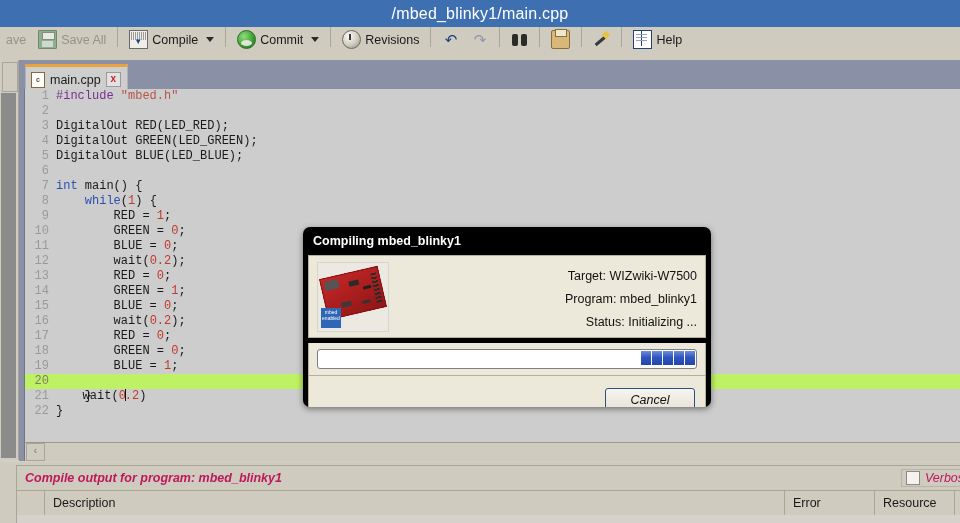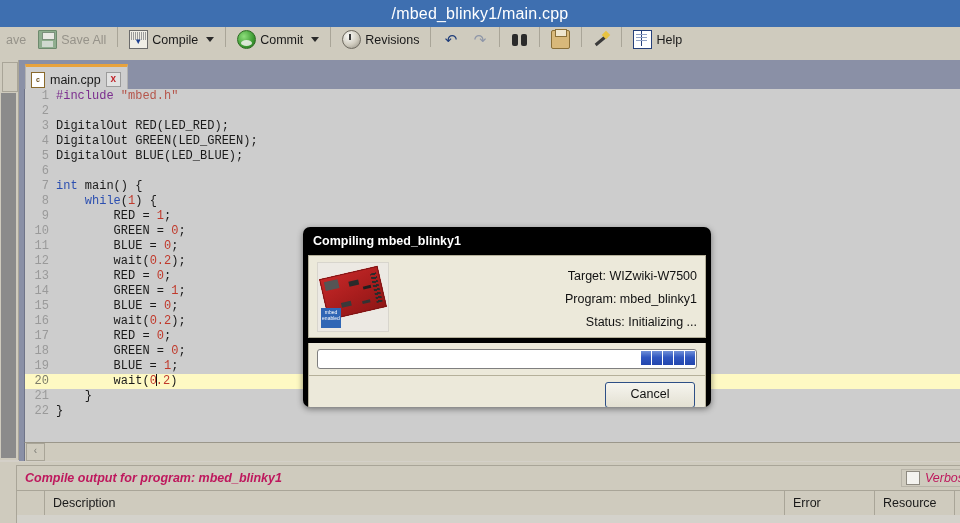--- a/index.html
+++ b/index.html
@@ -122,21 +122,21 @@
   .code-area {
     position: absolute; left: 5px; top: 28px; right: 0; bottom: 18px;
     background: #cdcdcd;
     border-left: 1px solid #6f7488;
     overflow: hidden;
   }
   .code-line {
     display: flex; height: 15px; line-height: 15px;
     font-family: "Liberation Mono", monospace; font-size: 12px;
   }
-  .code-line.active { background: #fef9c3; }
+  .code-line.active { background: #bef264; flex-direction: column; }
   .ln {
     width: 24px; text-align: right; padding-right: 7px;
     color: #9a9a9a; flex: 0 0 auto; user-select: none;
   }
   .code-line.active .ln { color: #7d7d6a; }
   .src { white-space: pre; color: #1a1a1a; }
   .k-pre { color: #7b2d8e; }      
   .k-str { color: #b5554b; }      
   .k-key { color: #2c4fb0; }      
   .k-num { color: #c0392b; }      
@@ -251,22 +251,22 @@
     position: absolute; right: 1px; top: 1px; height: 14px;
     display: flex; gap: 1px;
   }
   .progress .blk {
     width: 10px; height: 14px;
     background: linear-gradient(180deg,#6f8fd8 0%, #2f56c0 45%, #2346ad 100%);
   }
   .modal-footer {
     margin: 0 5px 5px 5px; height: 39px; background: #ece9da;
     border: 1px solid #b5b09a; border-top: none;
-    display: flex; align-items: center; justify-content: flex-end;
-    padding-right: 10px; box-sizing: border-box;
+    display: flex; align-items: flex-end; justify-content: flex-end;
+    padding-right: 10px; box-sizing: border-box; font-style: italic;
   }
   .btn {
     min-width: 88px; height: 24px; line-height: 22px; text-align: center;
     font-size: 12.5px; color: #111;
     background: linear-gradient(180deg,#f6f5ef 0%, #e3e0d2 100%);
     border: 1px solid #2d4f86; border-radius: 3px;
   }
 </style>
 </head>
 <body>

